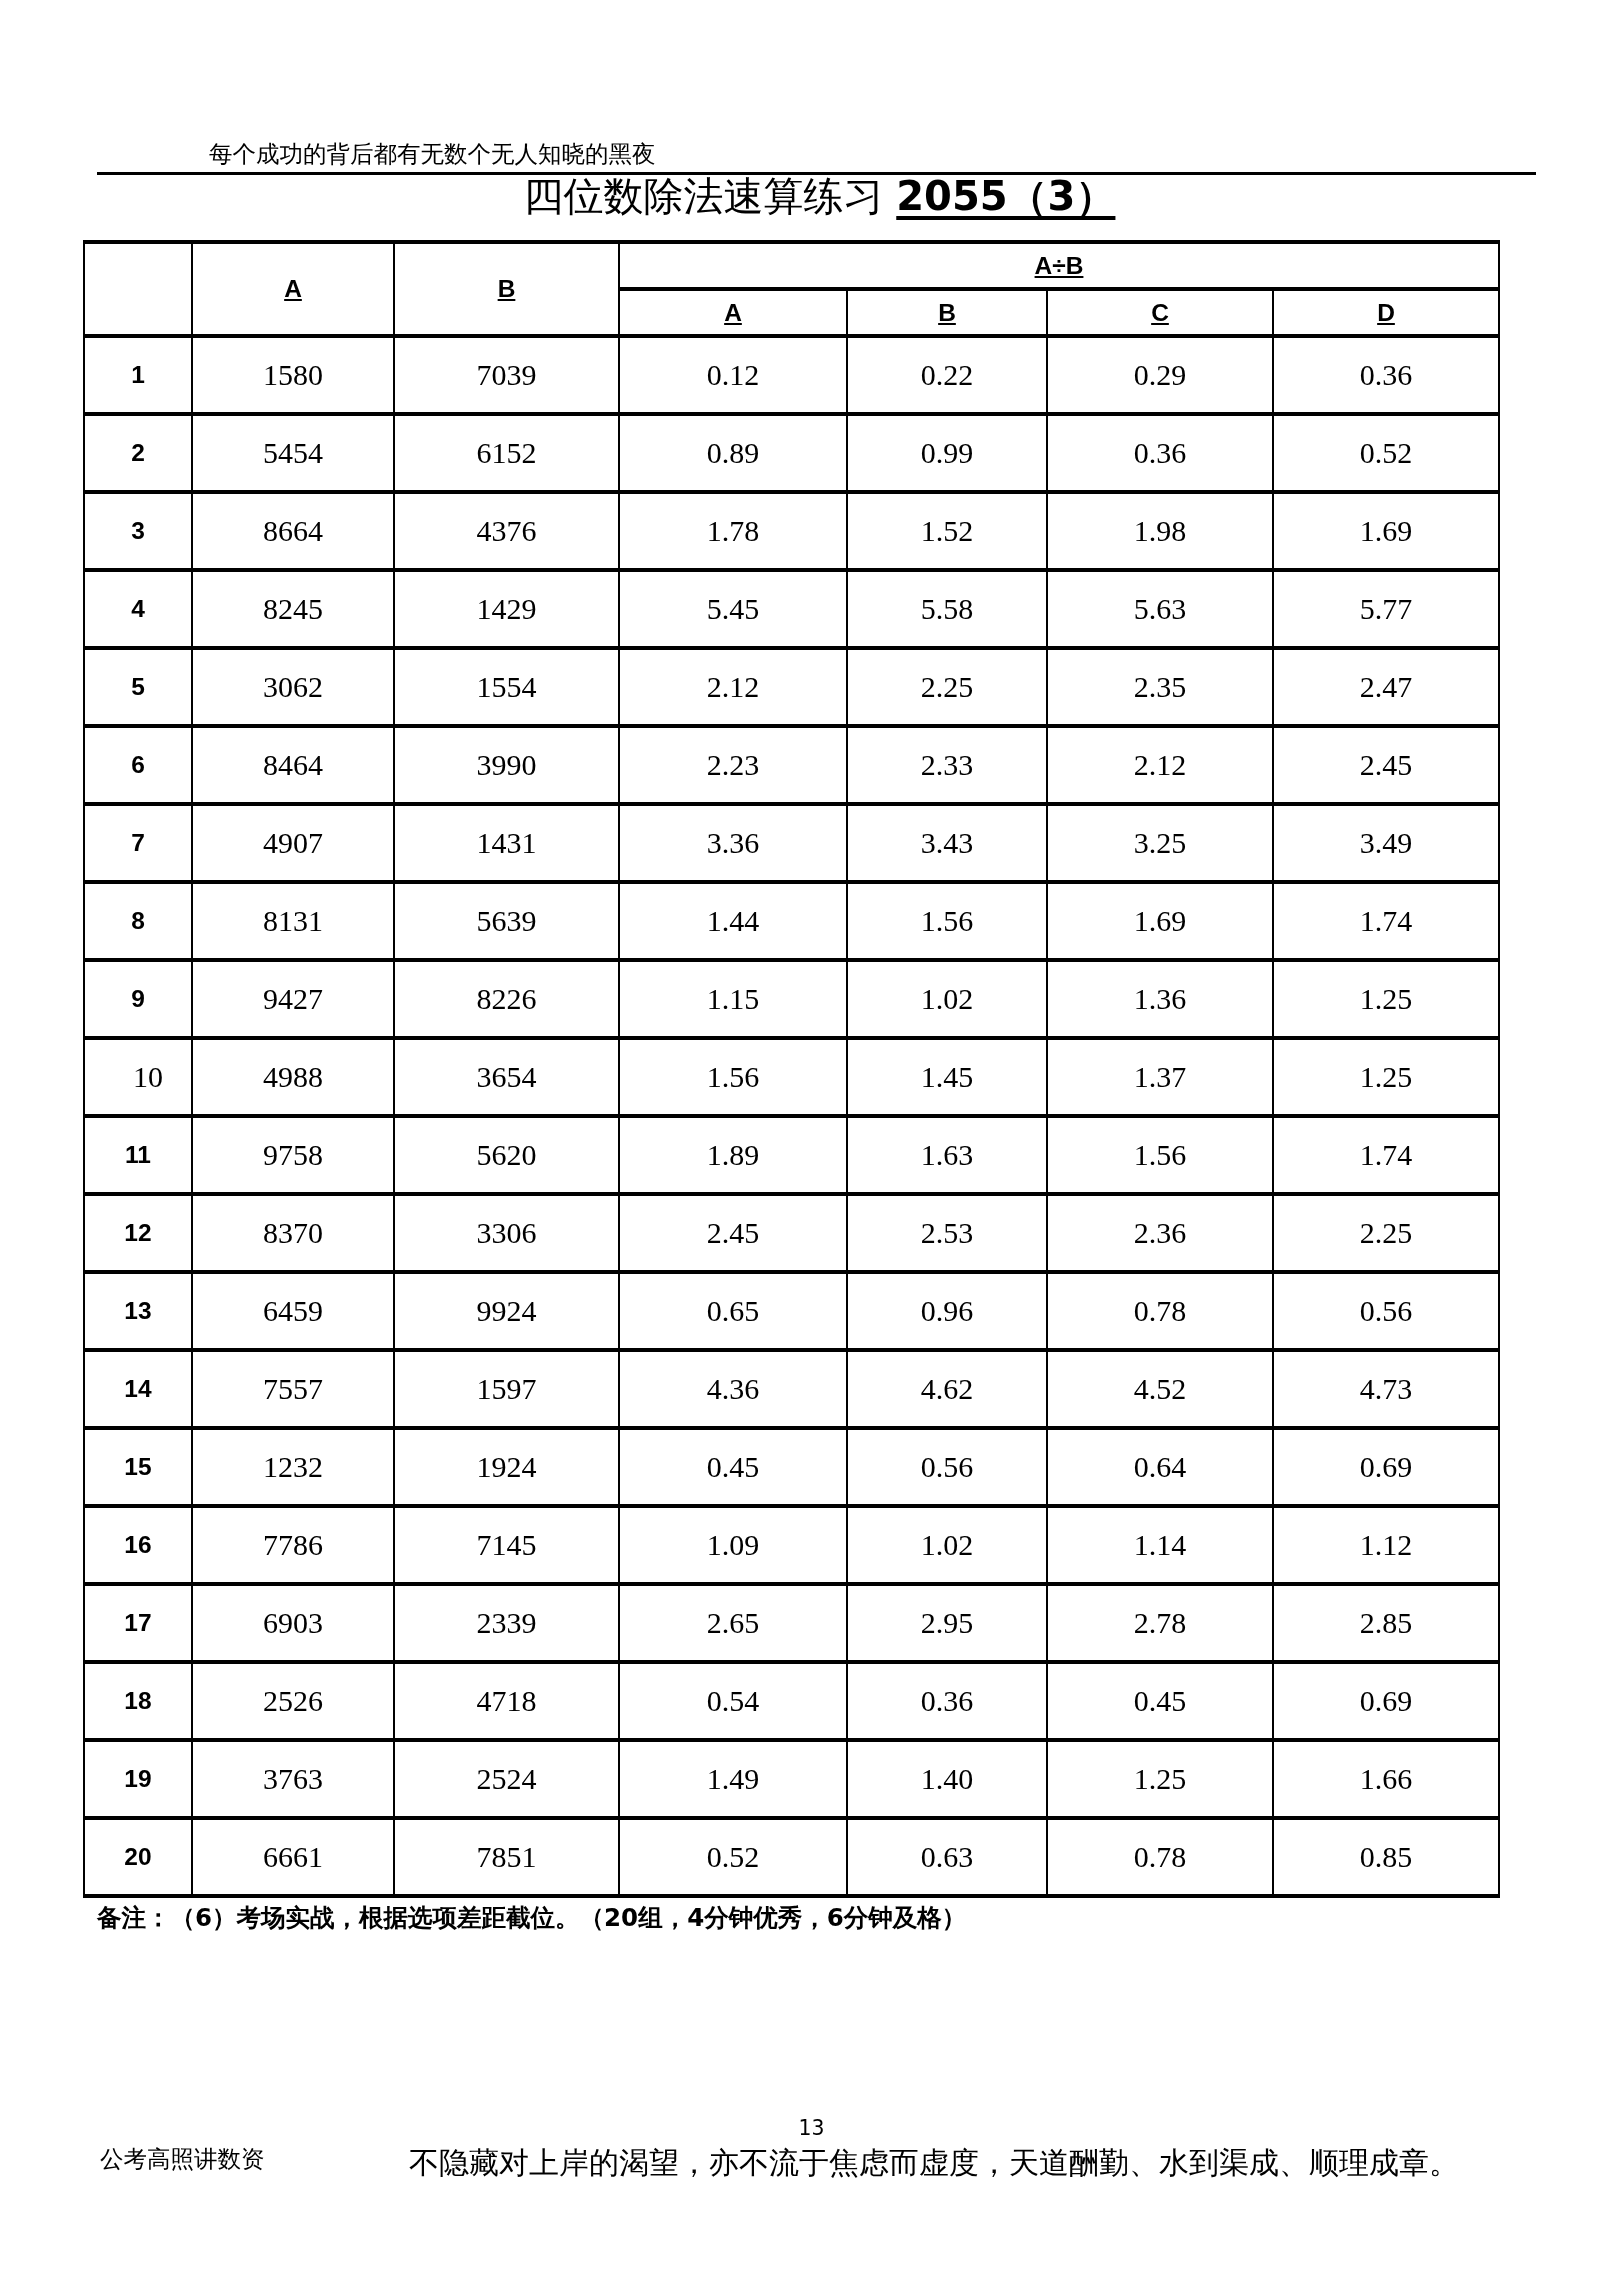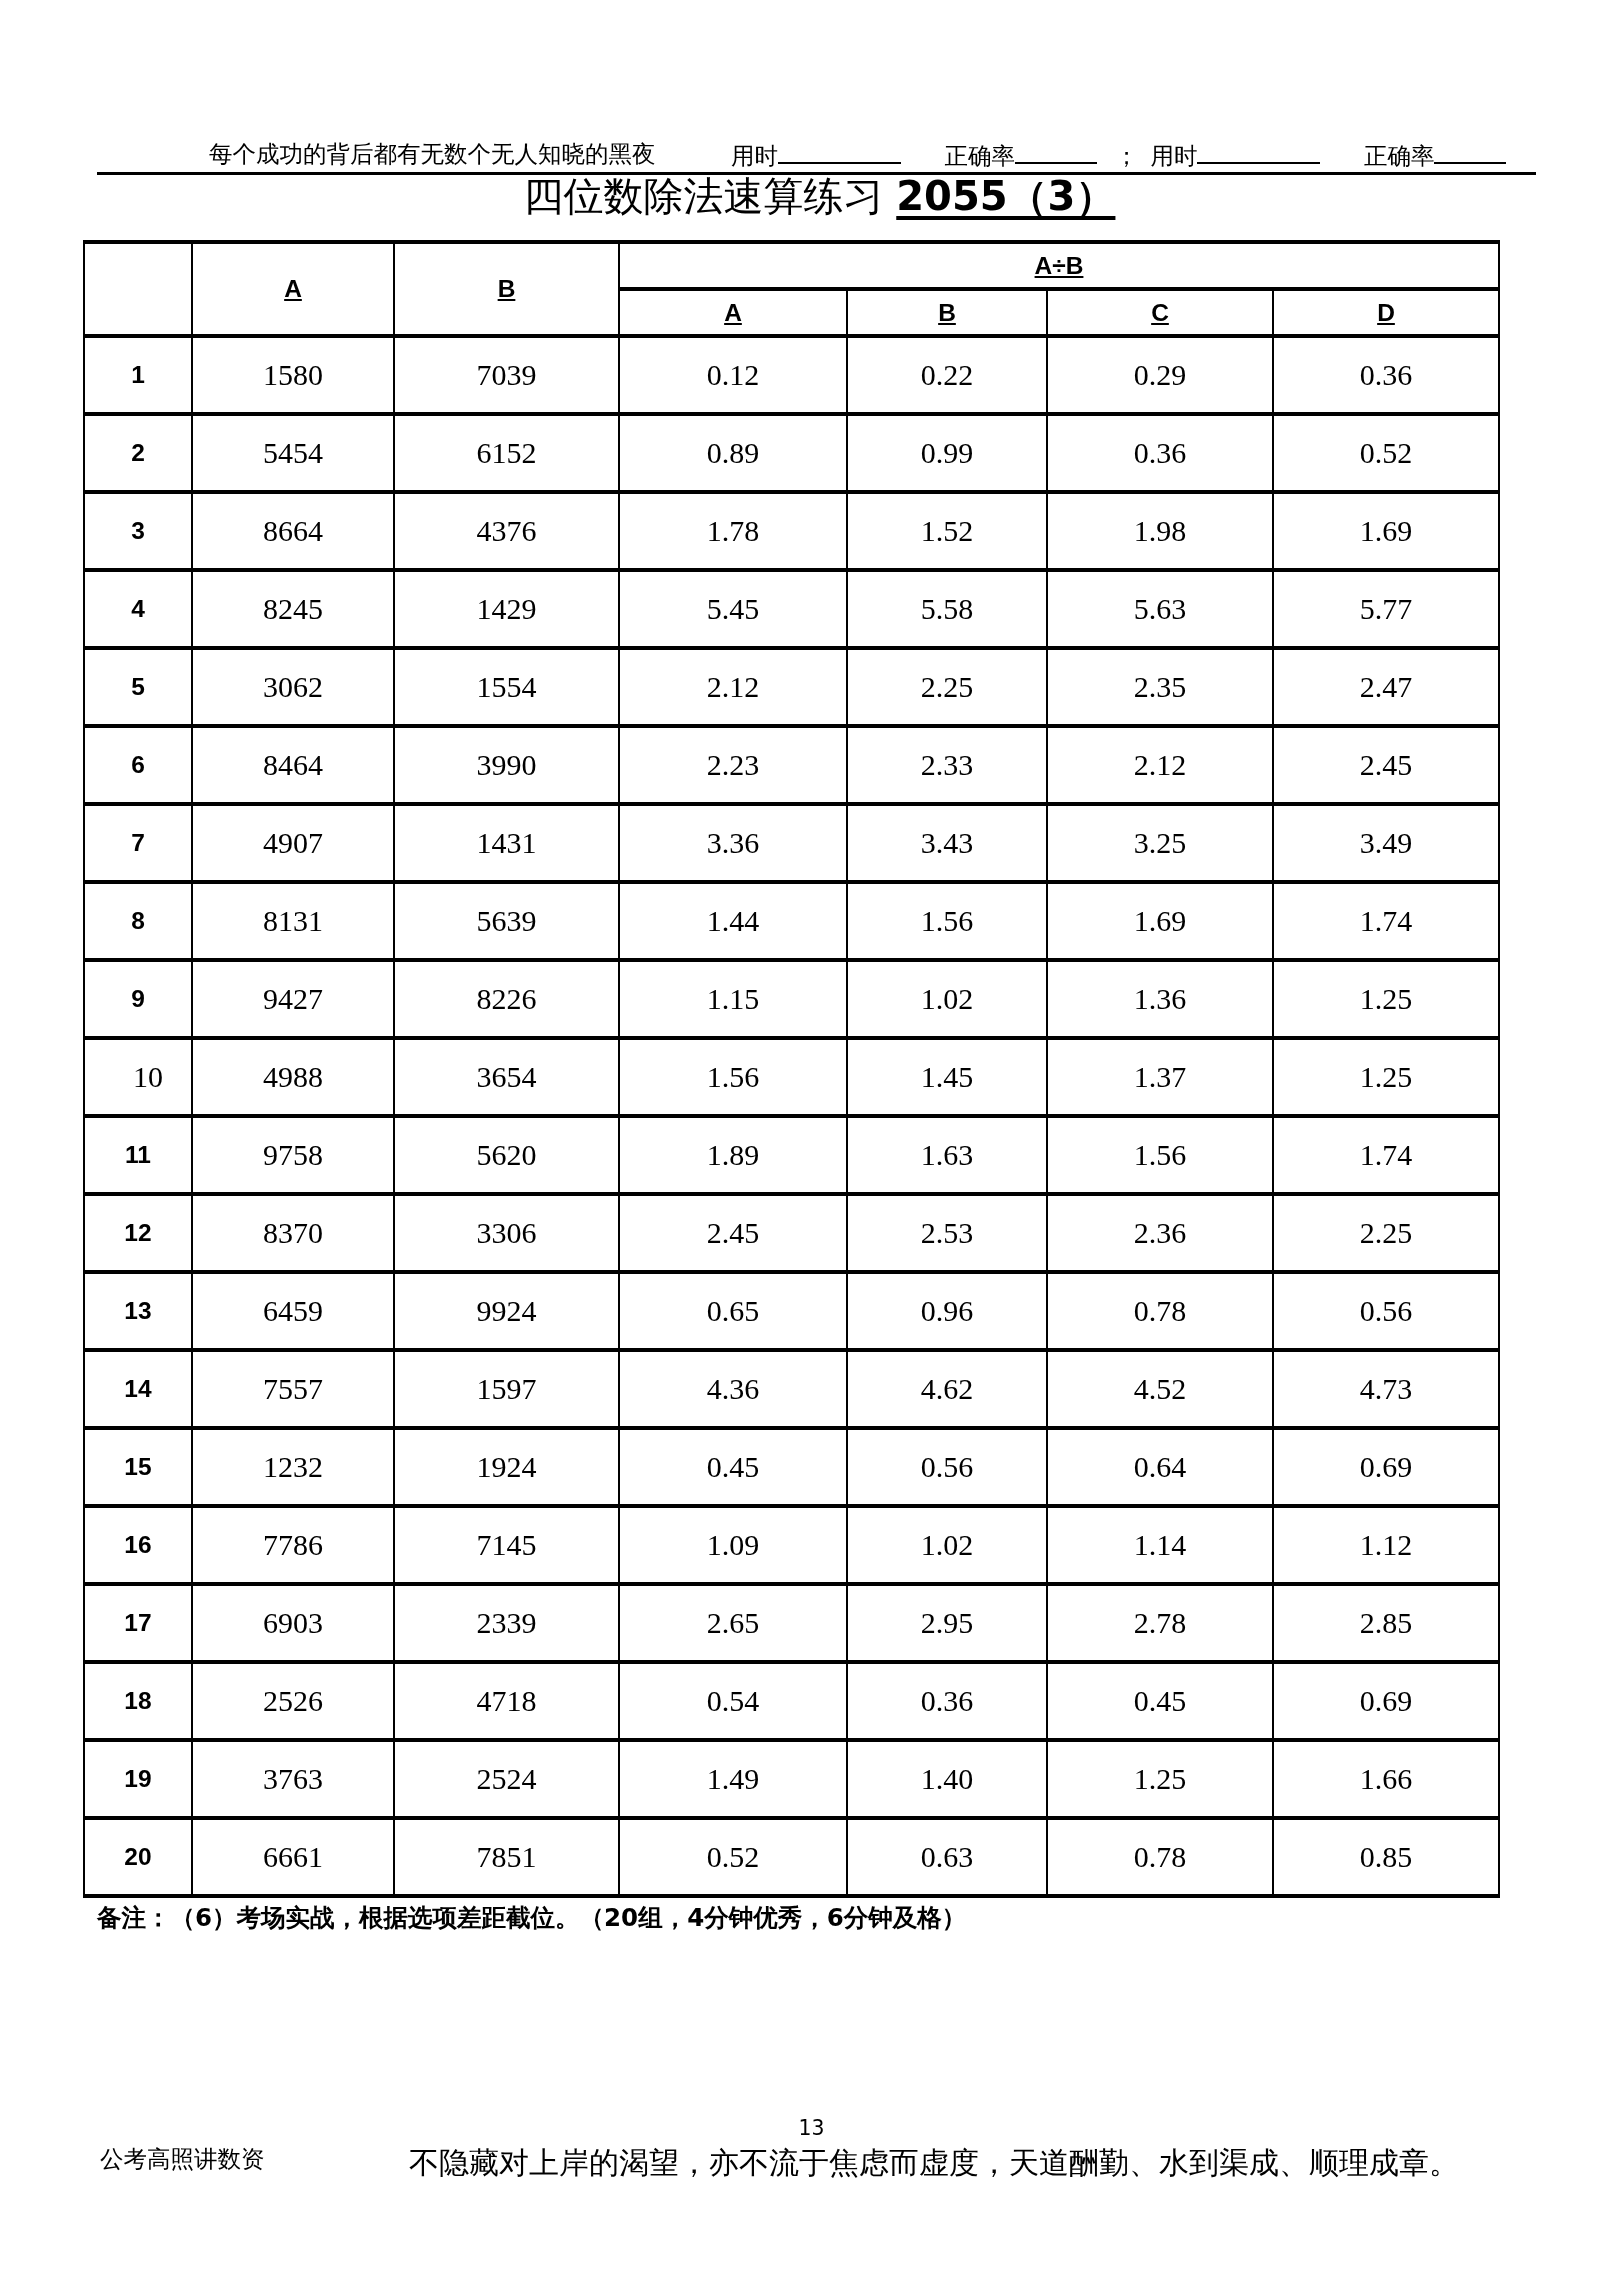--- a/index.html
+++ b/index.html
@@ -41,26 +41,20 @@
 
   .page-no { position: absolute; left: 0; width: 1623px; top: 2116px; text-align: center; font-size: 20.4px; }
   .footer-left { position: absolute; left: 100px; top: 2143px; font-size: 23.5px; }
   .footer-right { position: absolute; left: 409px; top: 2143px; font-size: 30px; white-space: nowrap; }
 </style>
 </head>
 <body>
 
 <div class="run-header">
   <span class="motto serif">每个成功的背后都有无数个无人知晓的黑夜</span>
-  <span class="fields serif">
-    <span>用时</span><span class="blank w1"></span>
-    <span>正确率</span><span class="blank w2"></span>
-    <span class="semi">；</span><span>用时</span><span class="blank w3"></span>
-    <span>正确率</span><span class="blank w4"></span>
-  </span>
 </div>
 
 <div class="title serif">
   <span>四位数除法速算练习 </span><span class="num sans">2055（3）</span>
 </div>
 
 <table class="grid">
   <colgroup>
     <col style="width:108px">
       <col style="width:202px">

